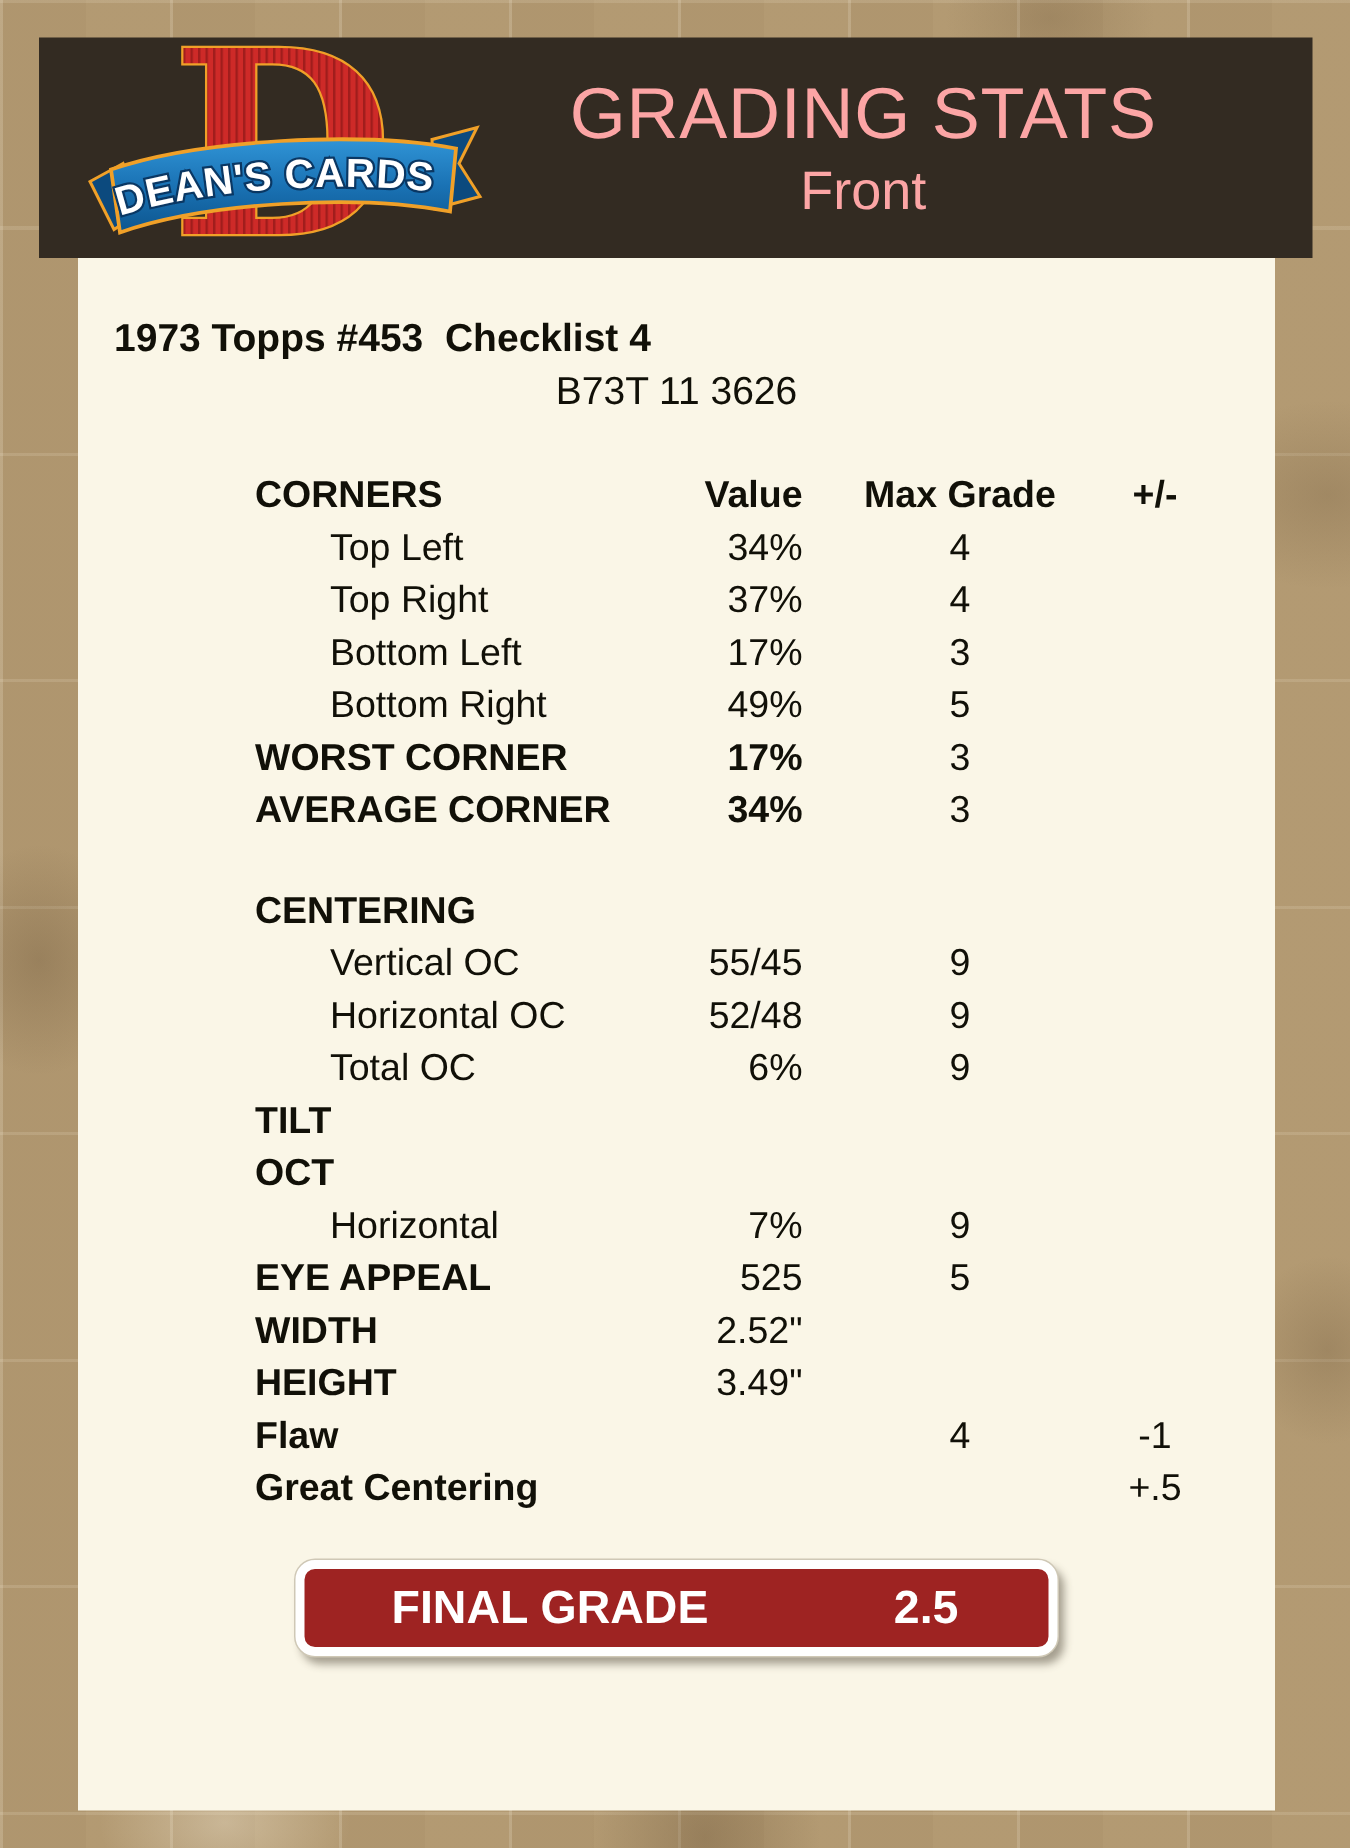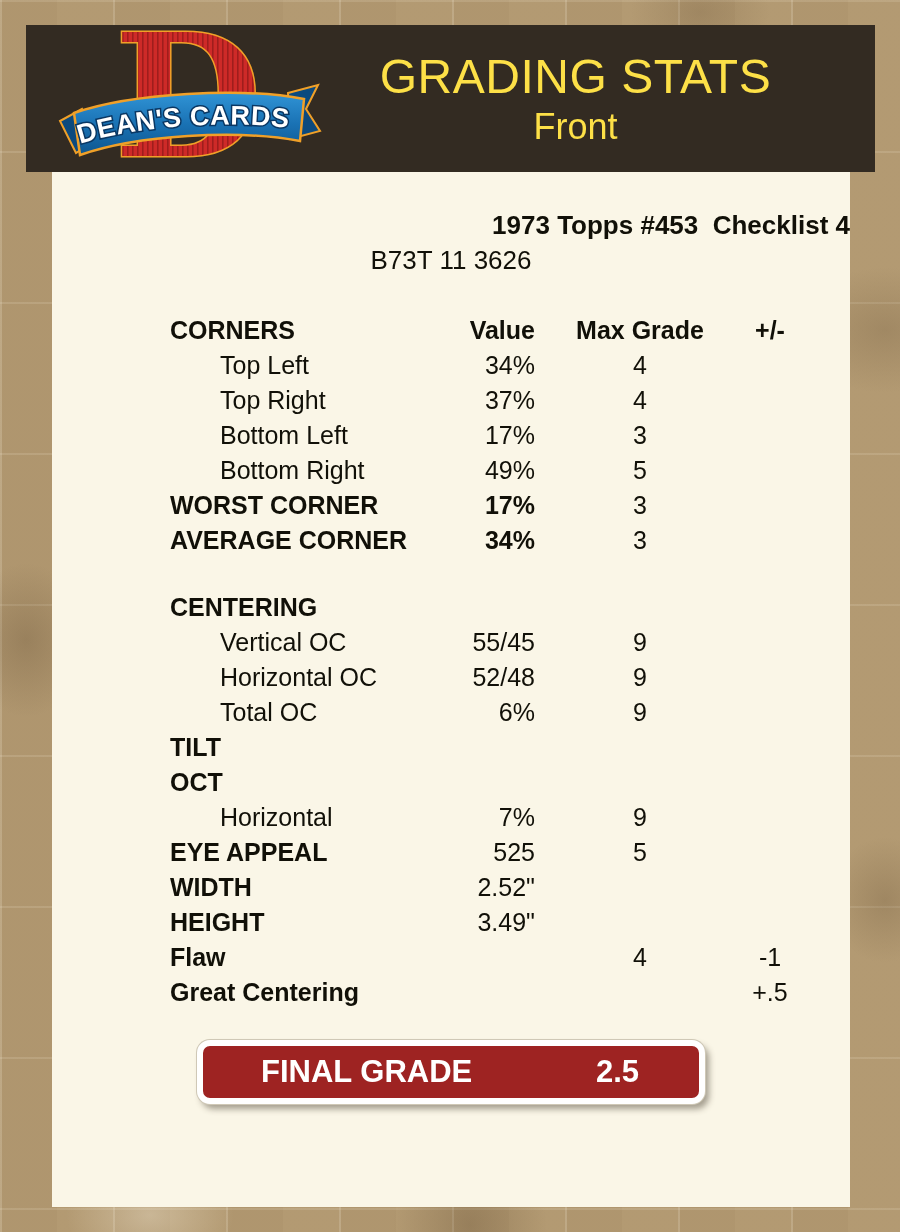--- a/index.html
+++ b/index.html
@@ -24,31 +24,31 @@
     background-repeat:no-repeat,no-repeat,no-repeat,no-repeat,no-repeat,no-repeat,repeat,repeat,repeat;
   }
   .header {
     position:absolute; left:26px; top:25px; width:849px; height:147px;
     background:#332b22; z-index:2;
   }
   .logo { position:absolute; left:26px; top:4px; width:272px; height:142px; }
   .header-text {
     position:absolute; left:300px; right:50px; top:0; height:100%;
     display:flex; flex-direction:column; align-items:center; justify-content:center;
-    color:#fde047; text-align:center;
+    color:#fca5a5; text-align:center;
   }
   .header-title { font-size:48px; line-height:52px; letter-spacing:0.5px; }
   .header-subtitle { font-size:36px; line-height:40px; margin-top:4px; }
 
   .panel {
     position:absolute; left:52px; top:172px; width:798px; height:1035px;
     background:#faf6e7; z-index:1; box-sizing:border-box; padding-top:36px;
     color:#111008;
   }
-  .card-title { text-align:right; font-size:26px; line-height:35px; font-weight:bold; white-space:pre; }
+  .card-title { text-align:left; font-size:26px; line-height:35px; font-weight:bold; white-space:pre;margin-left:24px; }
   .card-id    { text-align:center; font-size:26px; line-height:35px; }
 
   .stats { margin-top:35px; }
   .trow {
     display:grid; grid-template-columns:260px 105px 210px 50px;
     padding-left:118px; height:35px; line-height:35px; font-size:25px;
   }
   .trow.gap { margin-top:32px; }
   .c-label  { white-space:nowrap; }
   .c-label.indent { padding-left:50px; }

